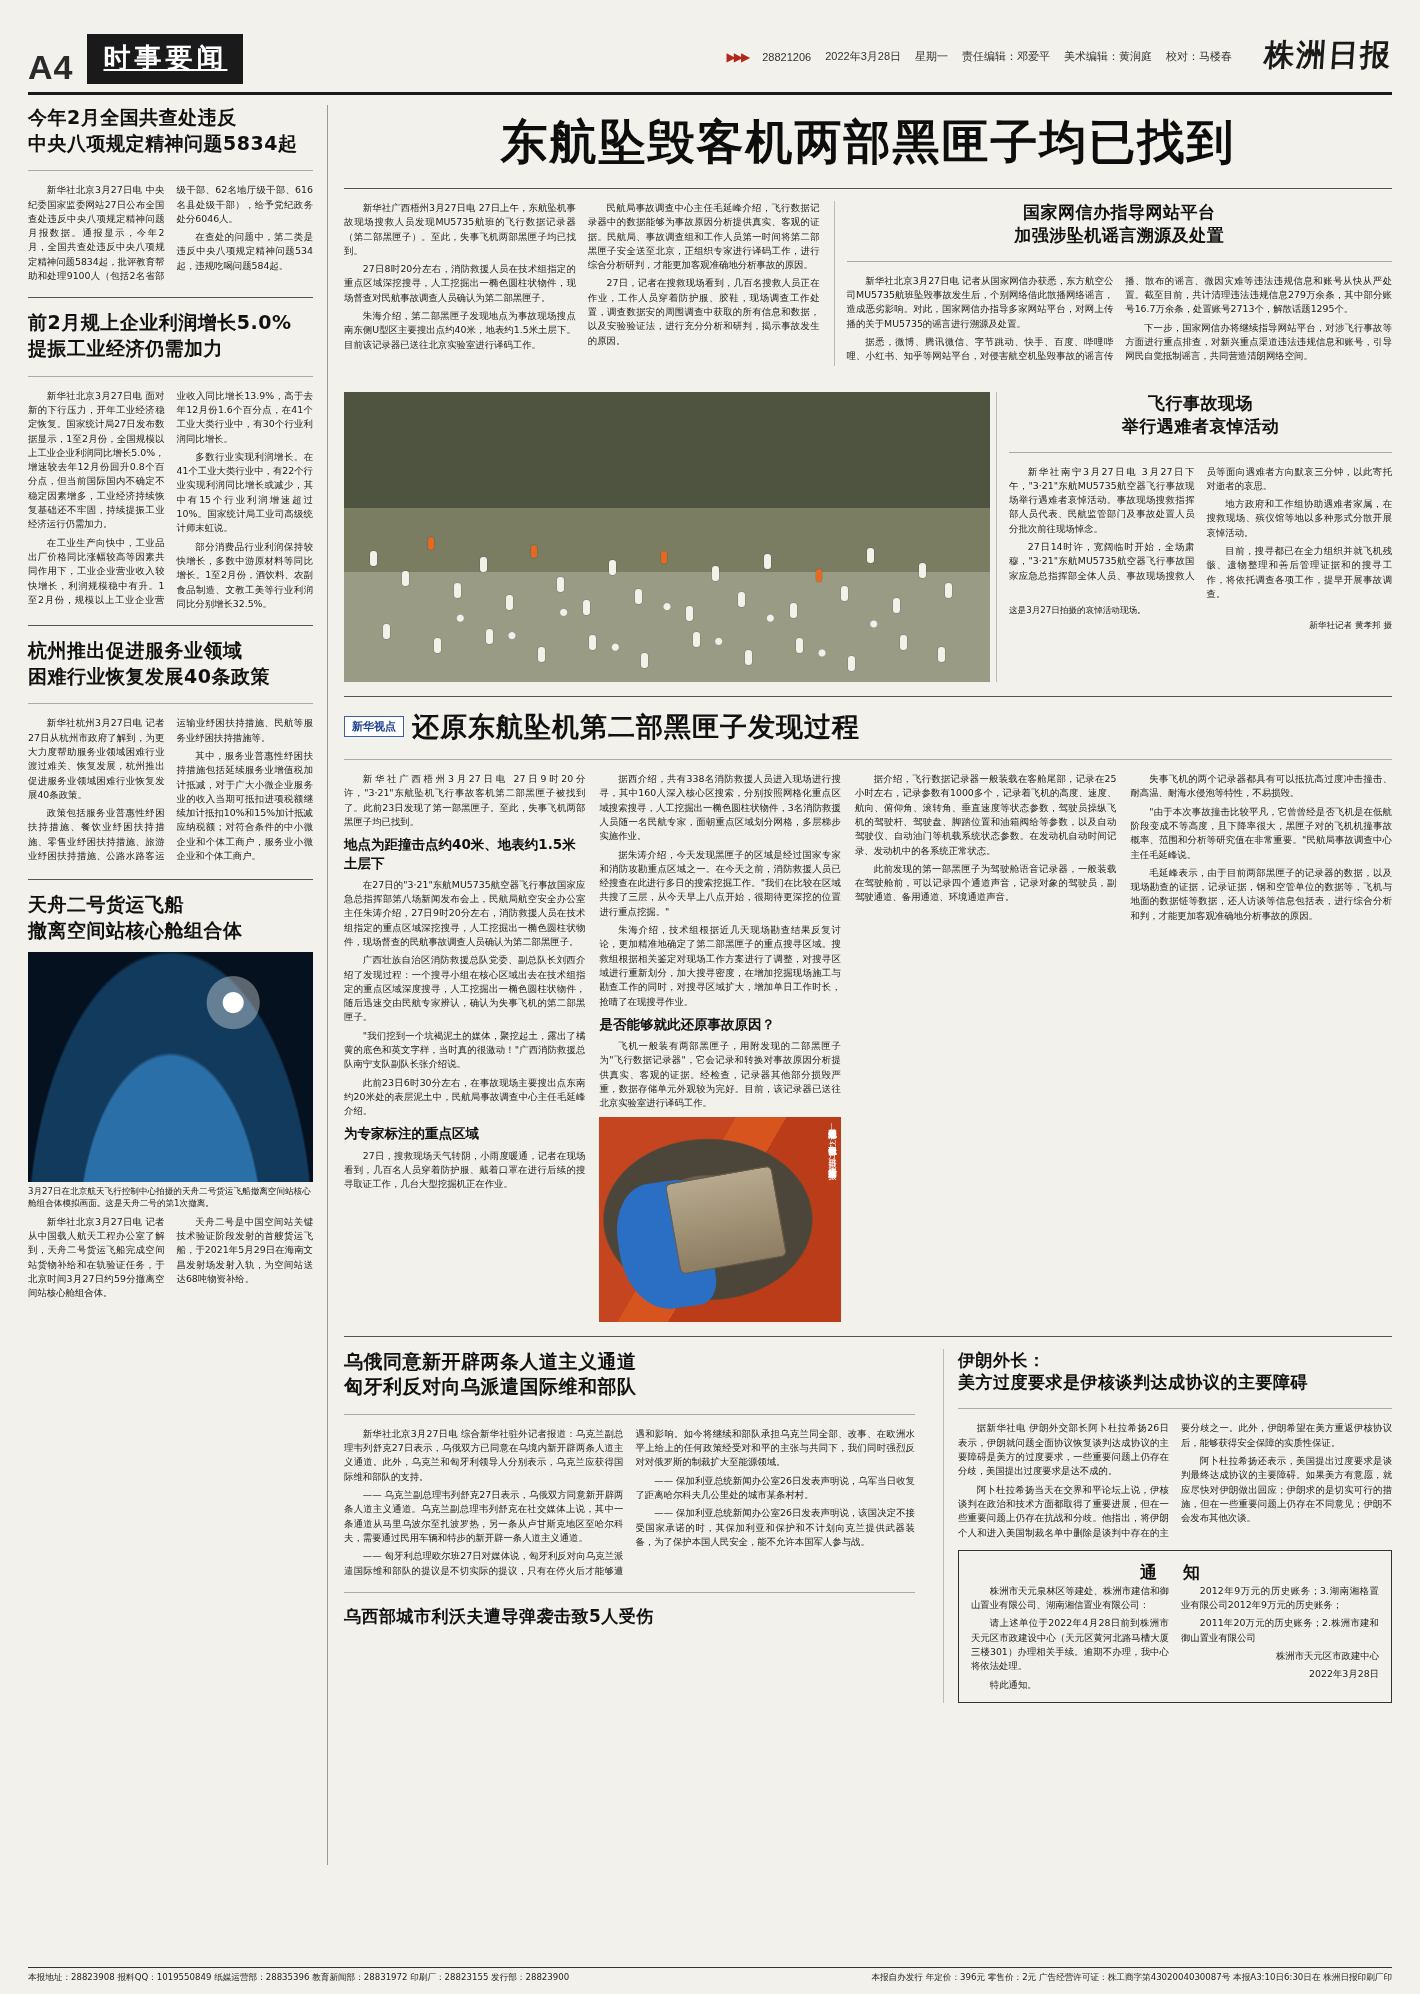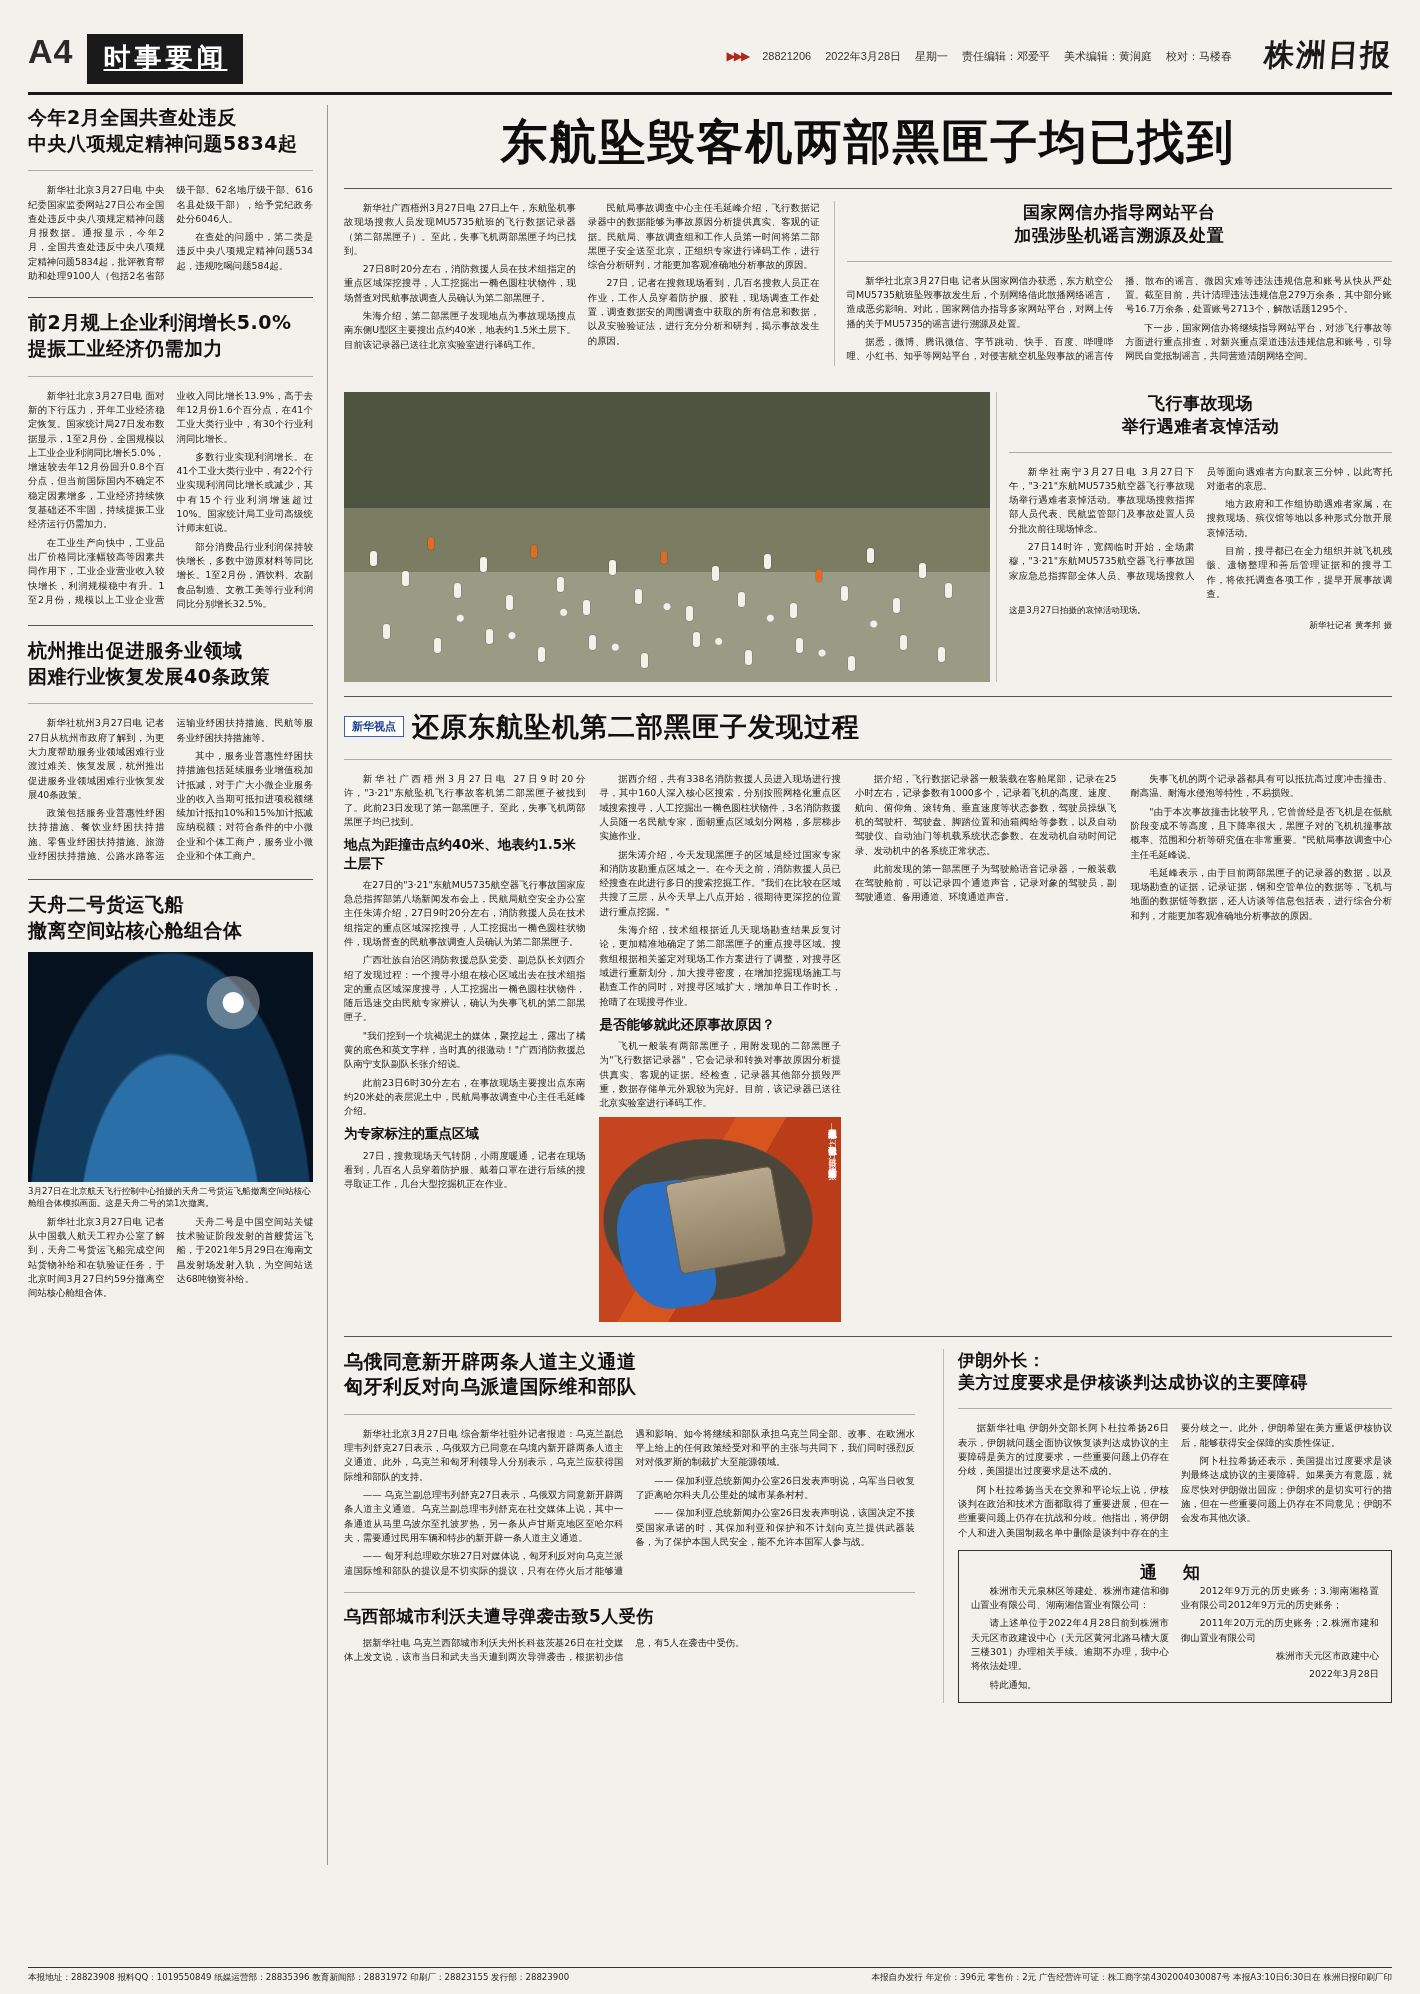--- a/index.html
+++ b/index.html
@@ -12,21 +12,21 @@
   }
   .page{
     position:relative;
     width:1420px;height:1994px;
     background:#f2f1eb;
     box-sizing:border-box;
     padding:0 28px;
   }
   
   .masthead{
-    display:flex;
+    display:flex;align-items:flex-end;
     padding-top:34px;
     border-bottom:3px solid #1a1a1a;
     padding-bottom:8px;
   }
   .folio{
     font-family:"Liberation Sans",sans-serif;
     font-size:34px;font-weight:bold;color:#2a2a2a;
     letter-spacing:1px;margin-right:14px;
     line-height:1;
   }
@@ -426,21 +426,20 @@
           <div class="txt cols2">
             <p>新华社北京3月27日电 综合新华社驻外记者报道：乌克兰副总理韦列舒克27日表示，乌俄双方已同意在乌境内新开辟两条人道主义通道。此外，乌克兰和匈牙利领导人分别表示，乌克兰应获得国际维和部队的支持。</p>
             <p>—— 乌克兰副总理韦列舒克27日表示，乌俄双方同意新开辟两条人道主义通道。乌克兰副总理韦列舒克在社交媒体上说，其中一条通道从马里乌波尔至扎波罗热，另一条从卢甘斯克地区至哈尔科夫，需要通过民用车辆和特步的新开辟一条人道主义通道。</p>
             <p>—— 匈牙利总理欧尔班27日对媒体说，匈牙利反对向乌克兰派遣国际维和部队的提议是不切实际的提议，只有在停火后才能够遭遇和影响。如今将继续和部队承担乌克兰同全部、改事、在欧洲水平上给上的任何政策经受对和平的主张与共同下，我们同时强烈反对对俄罗斯的制裁扩大至能源领域。</p>
             <p>—— 保加利亚总统新闻办公室26日发表声明说，乌军当日收复了距离哈尔科夫几公里处的城市某条村村。</p>
             <p>—— 保加利亚总统新闻办公室26日发表声明说，该国决定不接受国家承诺的时，其保加利亚和保护和不计划向克兰提供武器装备，为了保护本国人民安全，能不允许本国军人参与战。</p>
           </div>
           <hr class="rule thin">
           <h2 class="head sm">乌西部城市利沃夫遭导弹袭击致5人受伤</h2>
           <div class="txt cols2">
-            <p>据新华社电 乌克兰西部城市利沃夫州长科兹茨基26日在社交媒体上发文说，该市当日和武夫当天遭到两次导弹袭击，根据初步信息，有5人在袭击中受伤。</p>
           </div>
         </div>
 
         <div style="width:44%;border-left:1px solid #bbb;padding-left:14px;box-sizing:border-box">
           <h2 class="head sm" style="white-space:pre-line">伊朗外长：
 美方过度要求是伊核谈判达成协议的主要障碍</h2>
           <hr class="rule thin">
           <div class="txt cols2">
             <p>据新华社电 伊朗外交部长阿卜杜拉希扬26日表示，伊朗就问题全面协议恢复谈判达成协议的主要障碍是美方的过度要求，一些重要问题上仍存在分歧，美国提出过度要求是达不成的。</p>
             <p>阿卜杜拉希扬当天在交界和平论坛上说，伊核谈判在政治和技术方面都取得了重要进展，但在一些重要问题上仍存在抗战和分歧。他指出，将伊朗个人和进入美国制裁名单中删除是谈判中存在的主要分歧之一。此外，伊朗希望在美方重返伊核协议后，能够获得安全保障的实质性保证。</p>

